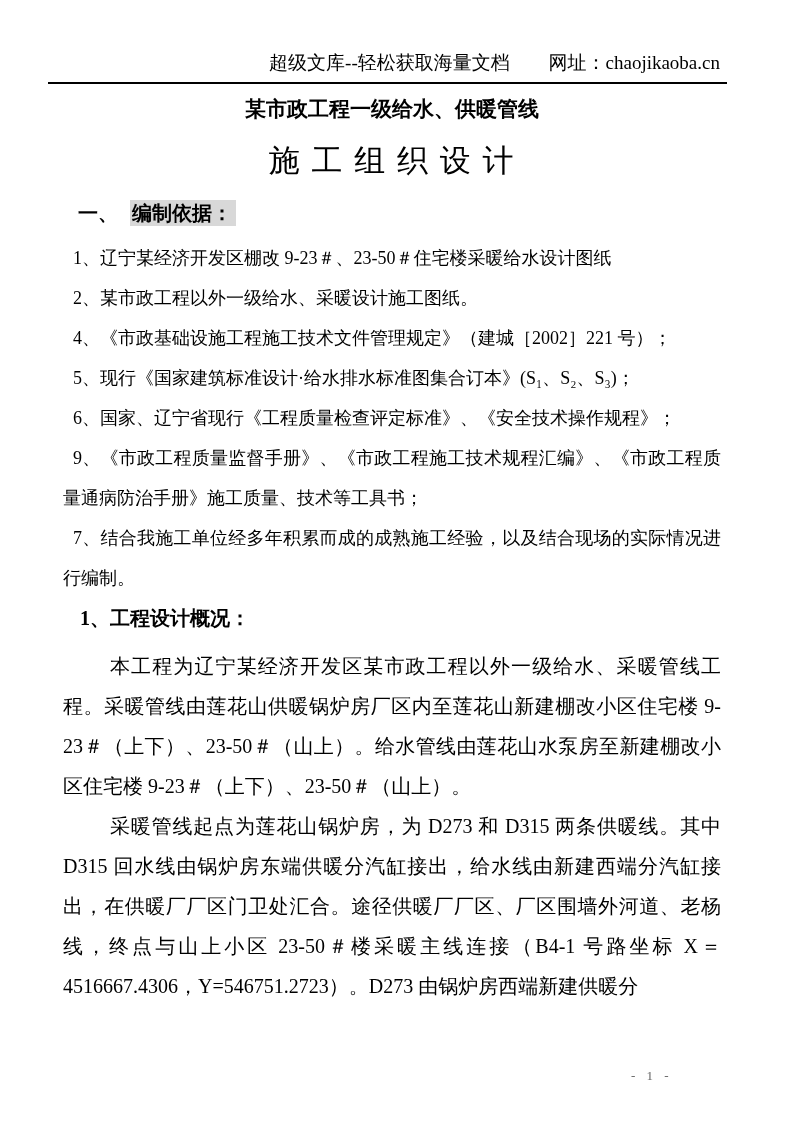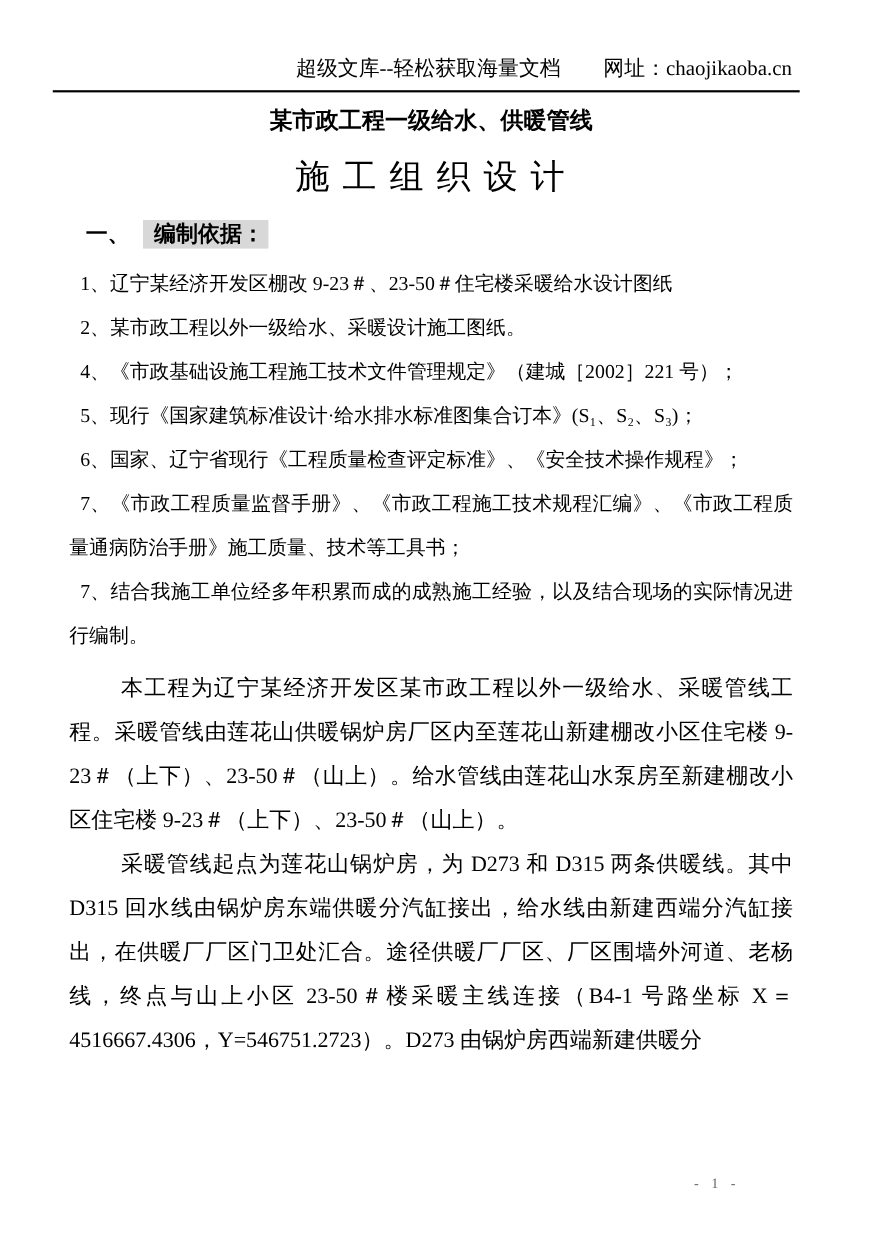--- a/index.html
+++ b/index.html
@@ -54,21 +54,21 @@
     margin: 21px 0 0 0;
     padding-left: 15px;
     font-size: 20px;
     font-weight: bold;
     line-height: 26px;
   }
   .section-heading.second { margin-top: 2px; }
   .section-title {
     background: #d8d8d8;
     margin-left: 12px;
-    padding: 2px 4px 2px 10px;
+    padding: 2px 4px 2px 2px;
   }
   .items { margin-top: 12px; }
   .item {
     margin: 0;
     font-size: 18px;
     line-height: 40px;
     text-indent: 0.55em;
     text-align: justify;
   }
   .subsection-heading {
@@ -115,25 +115,26 @@
     <div class="section-heading">
       <span class="section-num">一、</span><span class="section-title">编制依据：</span>
     </div>
 
     <div class="items">
       <p class="item">1、辽宁某经济开发区棚改 9-23＃、23-50＃住宅楼采暖给水设计图纸</p>
       <p class="item">2、某市政工程以外一级给水、采暖设计施工图纸。</p>
       <p class="item">4、《市政基础设施工程施工技术文件管理规定》（建城［2002］221 号）；</p>
       <p class="item">5、现行《国家建筑标准设计·给水排水标准图集合订本》(S₁、S₂、S₃)；</p>
       <p class="item">6、国家、辽宁省现行《工程质量检查评定标准》、《安全技术操作规程》；</p>
-      <p class="item">7、《市政工程质量监督手册》、《市政工程施工技术规程汇编》、《市政工程质量通病防治手册》施工质量、技术等工具书；</p>
+      <p class="item">9、《市政工程质量监督手册》、《市政工程施工技术规程汇编》、《市政工程质量通病防治手册》施工质量、技术等工具书；</p>
       <p class="item">7、结合我施工单位经多年积累而成的成熟施工经验，以及结合现场的实际情况进行编制。</p>
     </div>
 
 
+    <p class="subsection-heading">1、工程设计概况：</p>
 
     <div class="body-paragraphs">
       <p class="body-paragraph">本工程为辽宁某经济开发区某市政工程以外一级给水、采暖管线工程。采暖管线由莲花山供暖锅炉房厂区内至莲花山新建棚改小区住宅楼 9-23＃（上下）、23-50＃（山上）。给水管线由莲花山水泵房至新建棚改小区住宅楼 9-23＃（上下）、23-50＃（山上）。</p>
       <p class="body-paragraph">采暖管线起点为莲花山锅炉房，为 D273 和 D315 两条供暖线。其中 D315 回水线由锅炉房东端供暖分汽缸接出，给水线由新建西端分汽缸接出，在供暖厂厂区门卫处汇合。途径供暖厂厂区、厂区围墙外河道、老杨线，终点与山上小区 23-50＃楼采暖主线连接（B4-1 号路坐标 X＝4516667.4306，Y=546751.2723）。D273 由锅炉房西端新建供暖分</p>
     </div>
 
   </div>
 
   <div class="page-number">- 1 -</div>
 

